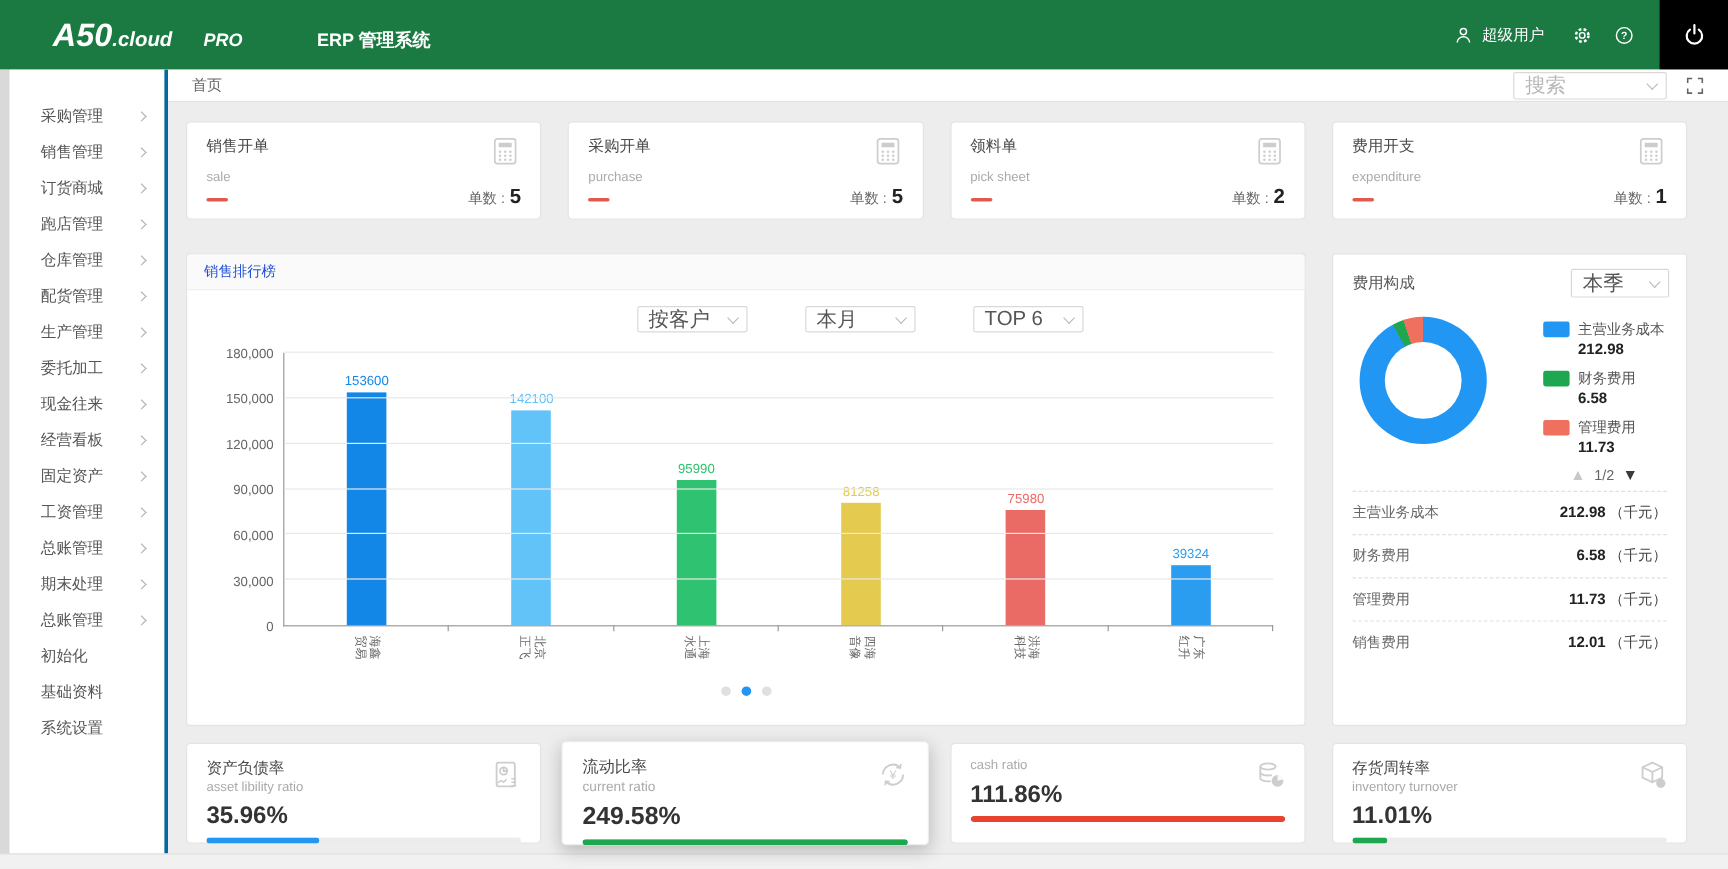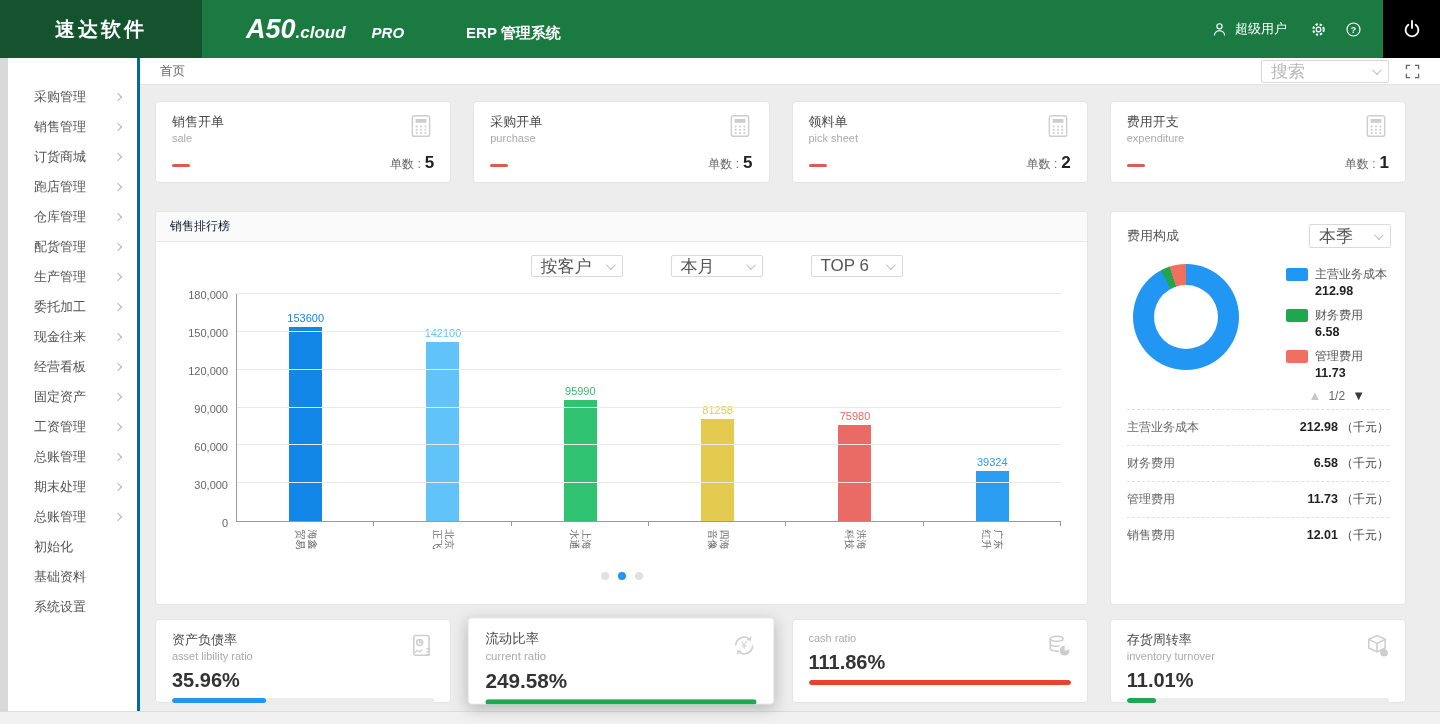--- a/index.html
+++ b/index.html
@@ -35,31 +35,31 @@
     border-radius:2px; background:#fff; font-size:17px; color:#777; padding:0 9px; height:23px; cursor:pointer; }
   .caret { width:7px; height:7px; border-right:1.3px solid #bbb; border-bottom:1.3px solid #bbb; transform:rotate(45deg) translateY(-2px); }
   .search-select { width:128px; color:#b8b8b8; }
   .content { flex:1; background:#ededed; padding:16px 34px 0 15px; }
 
   
   .row-stats { display:flex; gap:22px; height:82px; margin-bottom:28px; }
   .stat-card { flex:1; background:#fff; border:1px solid #e4e4e4; border-radius:4px; padding:11px 16px 9px; display:flex; flex-direction:column; cursor:pointer; }
   .stat-head { display:flex; justify-content:space-between; }
   .stat-title { font-size:13px; color:#4a4a4a; }
-  .stat-sub { font-size:11px; color:#aaa; margin-top:1px; }
+  .stat-sub { font-size:11px; color:#aaa; margin-top:11px; }
   .stat-foot { margin-top:auto; display:flex; align-items:flex-end; justify-content:space-between; }
   .red-dash { width:18px; height:3px; border-radius:2px; background:#e05a4e; margin-bottom:6px; }
   .stat-count { font-size:12px; color:#666; }
   .stat-count b { font-size:17px; color:#222; margin-left:4px; }
 
   
   .row-mid { display:flex; gap:22px; height:394px; margin-bottom:14px; }
   .panel { background:#fff; border:1px solid #e4e4e4; border-radius:3px; }
   .sales-panel { flex:1; min-width:0; display:flex; flex-direction:column; }
-  .panel-header { height:30px; line-height:29px; padding:0 14px; font-size:12px; color:#0f172a; background:#fafafa; border-bottom:1px solid #e8e8e8; border-radius:3px 3px 0 0; }
+  .panel-header { height:30px; line-height:29px; padding:0 14px; font-size:12px; color:#1d4ed8; background:#fafafa; border-bottom:1px solid #e8e8e8; border-radius:3px 3px 0 0; }
   .filter-row { height:48px; display:flex; align-items:center; justify-content:center; gap:48px; transform:translateX(95px); }
   .chart-select { width:92px; height:22px; color:#555; }
   .chart-wrap { position:relative; margin:4px 18px 0; height:272px; }
   .y-labels { position:absolute; left:0; top:0; width:54px; height:228px; }
   .ytick { position:absolute; right:0; font-size:11px; color:#666; width:100%; text-align:right; }
   .plot { position:absolute; left:62px; right:8px; top:0; height:228px; border-left:1px solid #999; border-bottom:1px solid #999; }
   .gridline { position:absolute; left:0; right:0; height:1px; background:#e8e8e8; }
   .bar-groups { position:absolute; inset:0; display:flex; }
   .bar-group { flex:1; position:relative; display:flex; flex-direction:column; align-items:center; justify-content:flex-end; height:100%; }
   .bar-group::after { content:''; position:absolute; right:0; bottom:-5px; width:1px; height:5px; background:#999; }
@@ -103,23 +103,20 @@
   .mc-track { margin-top:6px; height:5px; border-radius:3px; background:#ececec; overflow:hidden; }
   .metric-fill { height:5px; border-radius:3px; }
   .mc-icon { position:absolute; top:12px; right:14px; }
 
   .hscroll { height:13px; background:#f1f1f1; border-top:1px solid #dcdcdc; }
 </style>
 </head>
 <body>
 
 <div class="header">
-  <div class="brand">
-    <span>速达软件</span>
-  </div>
   <div class="product">
     <span class="prod-name">A50</span>
     <span class="prod-domain">.cloud</span>
     <span class="prod-edition">PRO</span>
     <span class="sys-name">ERP 管理系统</span>
   </div>
   <div class="header-right">
     <div class="user-box">
       <span class="hicon">
         <svg width="19" height="19" viewBox="0 0 24 24" fill="none" stroke="#fff" stroke-width="1.5">

